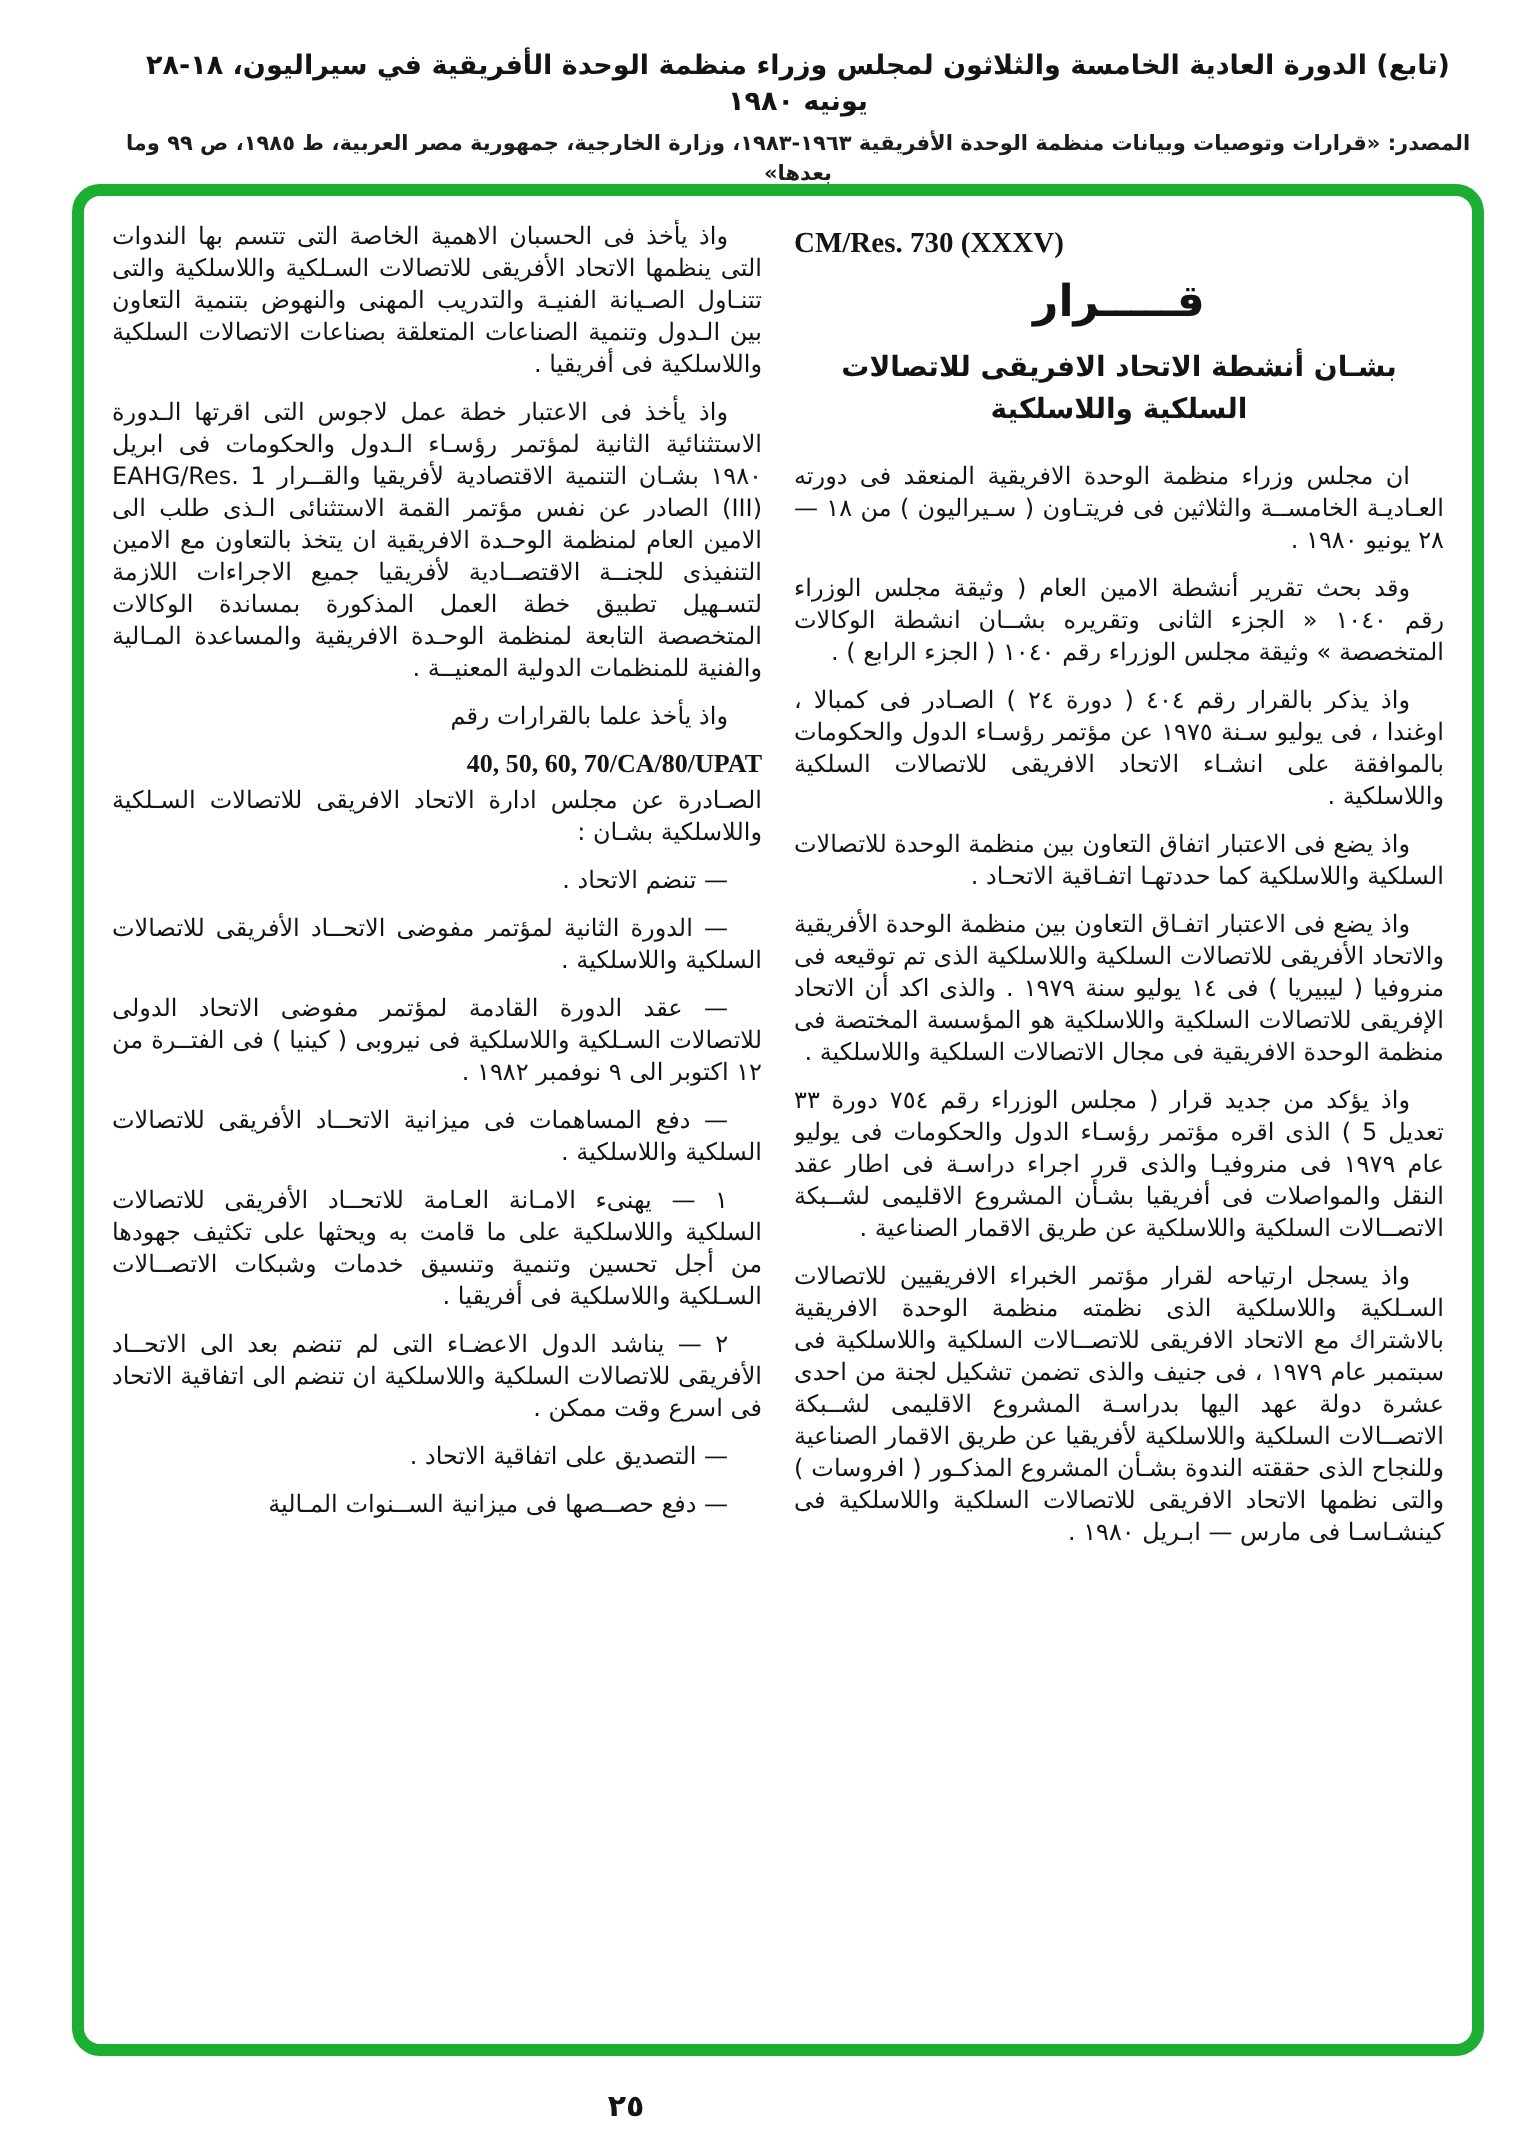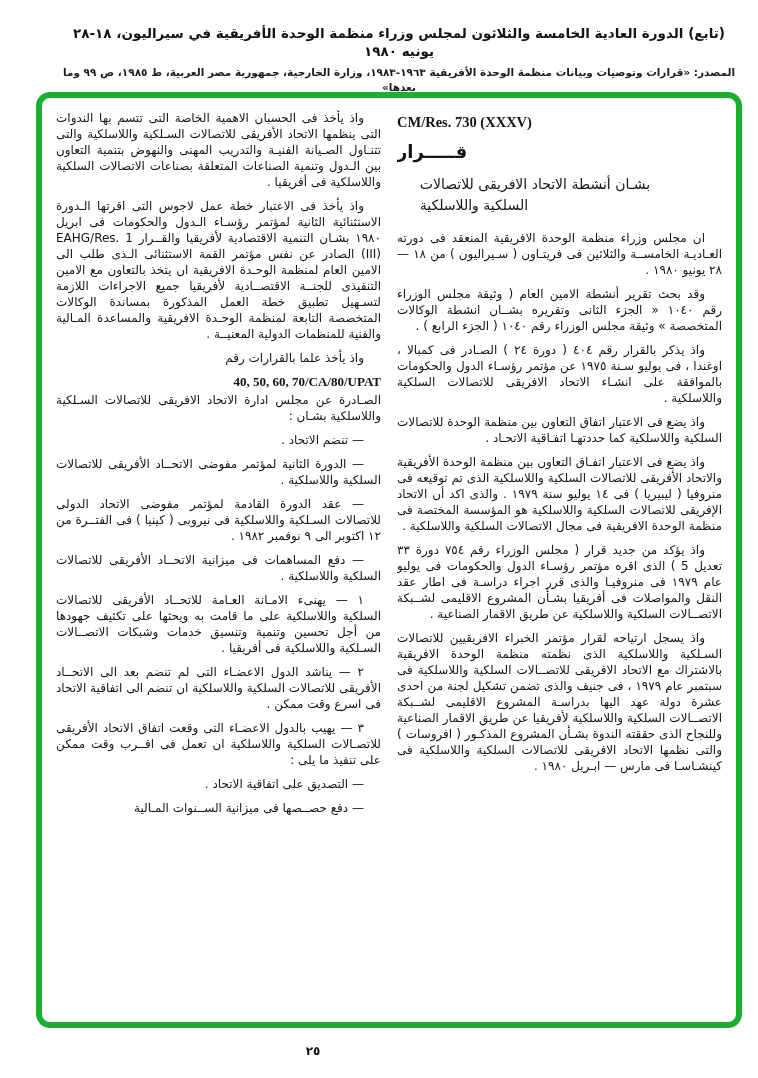--- a/index.html
+++ b/index.html
@@ -71,29 +71,29 @@
   .resolution-id {
     direction: ltr;
     text-align: left;
     font-family: "Liberation Serif", serif;
     font-weight: bold;
     font-size: 14.5px;
     margin: 4px 0 14px 0;
     text-indent: 0;
   }
   .doc-title {
-    text-align: left;
-    font-size: 18px;
+    text-align: center;
+    font-size: 22px;
     font-weight: bold;
     margin: 0 0 14px 0;
   }
   .doc-subtitle {
-    text-align: left;
+    text-align: center;
     font-size: 14px;
-    font-weight: normal;
+    font-weight: bold;
     line-height: 21px;
     margin: 0 auto 14px auto;
     max-width: 86%;
   }
 
   .para {
     margin: 0 0 8px 0;
     text-indent: 17px;        
   }
   .para .lead { font-weight: normal; }
@@ -109,21 +109,21 @@
   }
   .no-indent { text-indent: 0; }
 
   
   .page-footer {
     position: absolute;
     top: 1044px;
     left: 0;
     width: 626px;
     text-align: center;
-    font-size: 12px;
+    font-size: 15px;
     font-weight: bold;
   }
 </style>
 </head>
 <body style="color: rgb(20, 20, 20);">
 
 <div class="page-header">
   <div class="line1">(تابع) الدورة العادية الخامسة والثلاثون لمجلس وزراء منظمة الوحدة الأفريقية في سيراليون، ١٨-٢٨ يونيه ١٩٨٠</div>
   <div class="line2">المصدر: «قرارات وتوصيات وبيانات منظمة الوحدة الأفريقية ١٩٦٣-١٩٨٣، وزارة الخارجية، جمهورية مصر العربية، ط ١٩٨٥، ص ٩٩ وما بعدها»</div>
 </div>
@@ -150,21 +150,20 @@
       <p class="para"><b class="lead">واذ يأخذ فى الاعتبار</b><span> خطة عمل لاجوس التى اقرتها الـدورة الاستثنائية الثانية لمؤتمر رؤسـاء الـدول والحكومات فى ابريل ١٩٨٠ بشـان التنمية الاقتصادية لأفريقيا والقــرار EAHG/Res. 1 (III) الصادر عن نفس مؤتمر القمة الاستثنائى الـذى طلب الى الامين العام لمنظمة الوحـدة الافريقية ان يتخذ بالتعاون مع الامين التنفيذى للجنــة الاقتصــادية لأفريقيا جميع الاجراءات اللازمة لتسـهيل تطبيق خطة العمل المذكورة بمساندة الوكالات المتخصصة التابعة لمنظمة الوحـدة الافريقية والمساعدة المـالية والفنية للمنظمات الدولية المعنيــة .</span></p>
       <p class="para"><span>واذ يأخذ علما بالقرارات رقم</span></p>
       <p class="para latin-line"><span>40, 50, 60, 70/CA/80/UPAT</span></p>
       <p class="para no-indent"><span>الصـادرة عن مجلس ادارة الاتحاد الافريقى للاتصالات السـلكية واللاسلكية بشـان :</span></p>
       <p class="para"><span>— تنضم الاتحاد .</span></p>
       <p class="para"><span>— الدورة الثانية لمؤتمر مفوضى الاتحــاد الأفريقى للاتصالات السلكية واللاسلكية .</span></p>
       <p class="para"><span>— عقد الدورة القادمة لمؤتمر مفوضى الاتحاد الدولى للاتصالات السـلكية واللاسلكية فى نيروبى ( كينيا ) فى الفتــرة من ١٢ اكتوبر الى ٩ نوفمبر ١٩٨٢ .</span></p>
       <p class="para"><span>— دفع المساهمات فى ميزانية الاتحــاد الأفريقى للاتصالات السلكية واللاسلكية .</span></p>
       <p class="para"><b class="lead">١ — يهنىء</b><span> الامـانة العـامة للاتحــاد الأفريقى للاتصالات السلكية واللاسلكية على ما قامت به ويحثها على تكثيف جهودها من أجل تحسين وتنمية وتنسيق خدمات وشبكات الاتصــالات السـلكية واللاسلكية فى أفريقيا .</span></p>
       <p class="para"><b class="lead">٢ — يناشد</b><span> الدول الاعضـاء التى لم تنضم بعد الى الاتحــاد الأفريقى للاتصالات السلكية واللاسلكية ان تنضم الى اتفاقية الاتحاد فى اسرع وقت ممكن .</span></p>
-      <p class="para"><b class="lead">٣ — يهيب</b><span> بالدول الاعضـاء التى وقعت اتفاق الاتحاد الأفريقى للاتصـالات السلكية واللاسلكية ان تعمل فى اقــرب وقت ممكن على تنفيذ ما يلى :</span></p>
       <p class="para"><span>— التصديق على اتفاقية الاتحاد .</span></p>
       <p class="para"><span>— دفع حصــصها فى ميزانية الســنوات المـالية</span></p>
     </div>
 
   </div>
 </div>
 
 <div class="page-footer">٢٥</div>
 
 </body></html>

